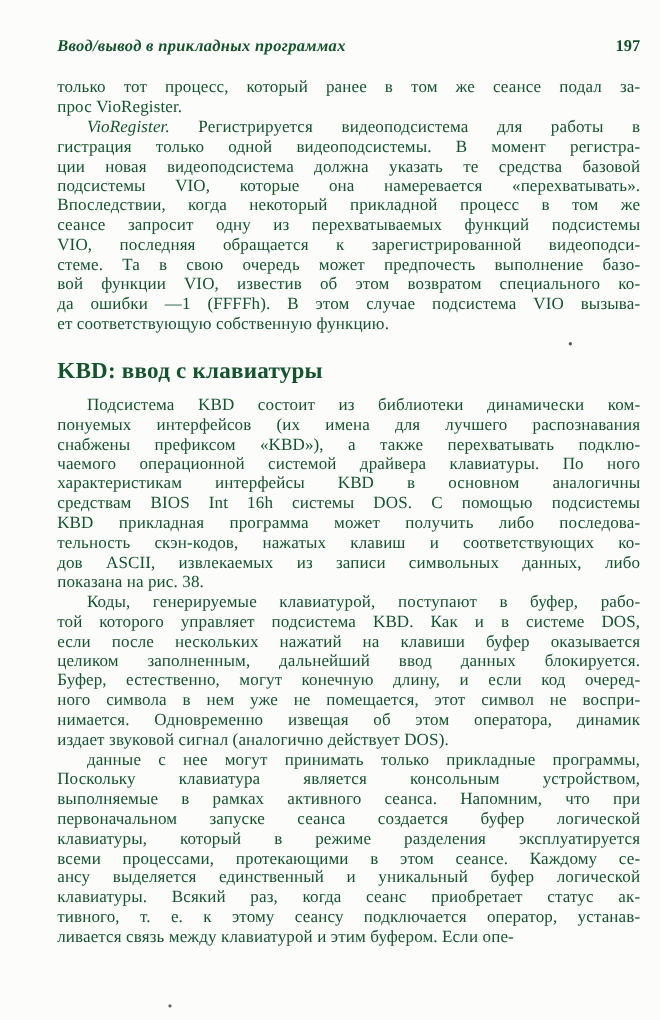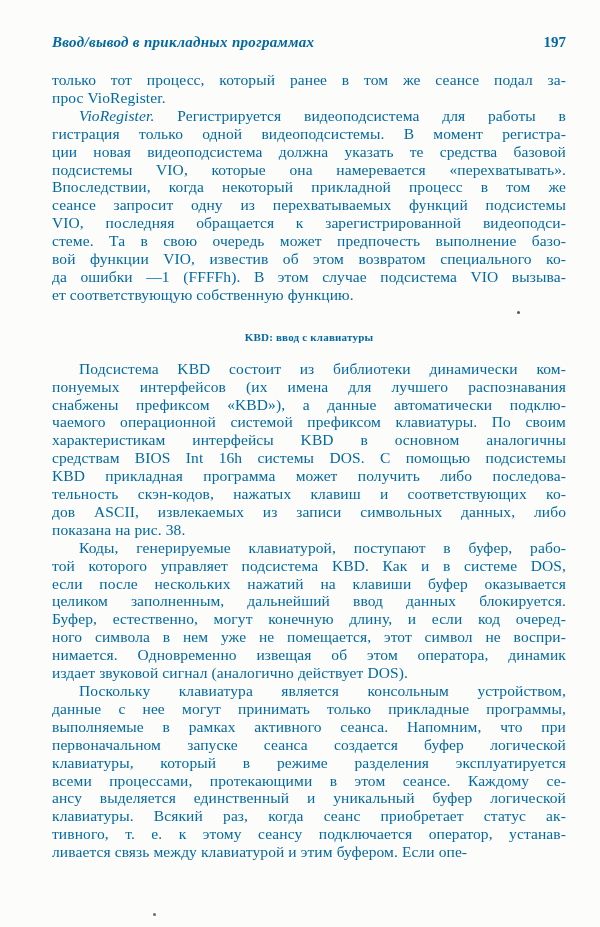--- a/index.html
+++ b/index.html
@@ -2,47 +2,46 @@
 <html><head>
 <meta charset="utf-8">
 <style>
   html, body { margin: 0; padding: 0; background: #e8e8e6; }
   .page {
     position: relative;
     width: 600px;
     height: 927px;
     margin: 0 auto;
     background: #fcfcfa;
-    color: #0369a1;
+    color: #14532d;
     font-family: "Liberation Serif", "DejaVu Serif", serif;
     box-sizing: border-box;
-    padding: 34px 34px 0 52px;
+    padding: 34px 18px 0 52px;
     overflow: hidden;
   }
   .running-head {
     display: flex;
     justify-content: space-between;
     align-items: baseline;
     font-size: 15px;
     margin-bottom: 20px;
   }
   .rh-title { font-weight: bold; font-style: italic; letter-spacing: 0.3px; }
   .rh-num { font-weight: bold; font-style: normal; }
   .body-text { font-size: 15.5px; line-height: 17.9px; letter-spacing: 0.1px; }
   .para { margin: 0; }
   .line { text-align: justify; text-align-last: justify; white-space: normal; }
   .line.last { text-align-last: left; }
   .para.indent-first .line:first-child { text-indent: 27px; }
   .italic { font-style: italic; }
   .section-heading {
     font-weight: bold;
-    font-size: 11px;
+    font-size: 21px;
     margin: 25px 0 13px 0;
     letter-spacing: 0.2px;
-    text-align: center;
   }
   .speck {
     position: absolute;
     background: #2a2a2a;
     border-radius: 50%;
   }
   .speck-1 { left: 517px; top: 311px; width: 3px; height: 3px; opacity: 0.8; }
   .speck-2 { left: 153px; top: 913px; width: 3px; height: 3px; opacity: 0.7; }
 </style>
 </head>
@@ -76,44 +75,44 @@
         <div class="line">вой функции VIO, известив об этом возвратом специального ко-</div>
         <div class="line">да ошибки —1 (FFFFh). В этом случае подсистема VIO вызыва-</div>
         <div class="line last">ет соответствующую собственную функцию.</div>
       </div>
 
     <div class="section-heading">KBD: ввод с клавиатуры</div>
 
     <div class="para indent-first">
         <div class="line">Подсистема KBD состоит из библиотеки динамически ком-</div>
         <div class="line">понуемых интерфейсов (их имена для лучшего распознавания</div>
-        <div class="line">снабжены префиксом «KBD»), а данные автоматически подклю-</div>
-        <div class="line">чаемого операционной системой префиксом клавиатуры. По своим</div>
+        <div class="line">снабжены префиксом «KBD»), а также перехватывать подклю-</div>
+        <div class="line">чаемого операционной системой драйвера клавиатуры. По ного</div>
         <div class="line">характеристикам интерфейсы KBD в основном аналогичны</div>
         <div class="line">средствам BIOS Int 16h системы DOS. С помощью подсистемы</div>
         <div class="line">KBD прикладная программа может получить либо последова-</div>
         <div class="line">тельность скэн-кодов, нажатых клавиш и соответствующих ко-</div>
         <div class="line">дов ASCII, извлекаемых из записи символьных данных, либо</div>
         <div class="line last">показана на рис. 38.</div>
       </div>
 
     <div class="para indent-first">
         <div class="line">Коды, генерируемые клавиатурой, поступают в буфер, рабо-</div>
         <div class="line">той которого управляет подсистема KBD. Как и в системе DOS,</div>
         <div class="line">если после нескольких нажатий на клавиши буфер оказывается</div>
         <div class="line">целиком заполненным, дальнейший ввод данных блокируется.</div>
         <div class="line">Буфер, естественно, могут конечную длину, и если код очеред-</div>
         <div class="line">ного символа в нем уже не помещается, этот символ не воспри-</div>
         <div class="line">нимается. Одновременно извещая об этом оператора, динамик</div>
         <div class="line last">издает звуковой сигнал (аналогично действует DOS).</div>
       </div>
 
     <div class="para indent-first">
+        <div class="line">данные с нее могут принимать только прикладные программы,</div>
         <div class="line">Поскольку клавиатура является консольным устройством,</div>
-        <div class="line">данные с нее могут принимать только прикладные программы,</div>
         <div class="line">выполняемые в рамках активного сеанса. Напомним, что при</div>
         <div class="line">первоначальном запуске сеанса создается буфер логической</div>
         <div class="line">клавиатуры, который в режиме разделения эксплуатируется</div>
         <div class="line">всеми процессами, протекающими в этом сеансе. Каждому се-</div>
         <div class="line">ансу выделяется единственный и уникальный буфер логической</div>
         <div class="line">клавиатуры. Всякий раз, когда сеанс приобретает статус ак-</div>
         <div class="line">тивного, т. е. к этому сеансу подключается оператор, устанав-</div>
         <div class="line last">ливается связь между клавиатурой и этим буфером. Если опе-</div>
       </div>
 

